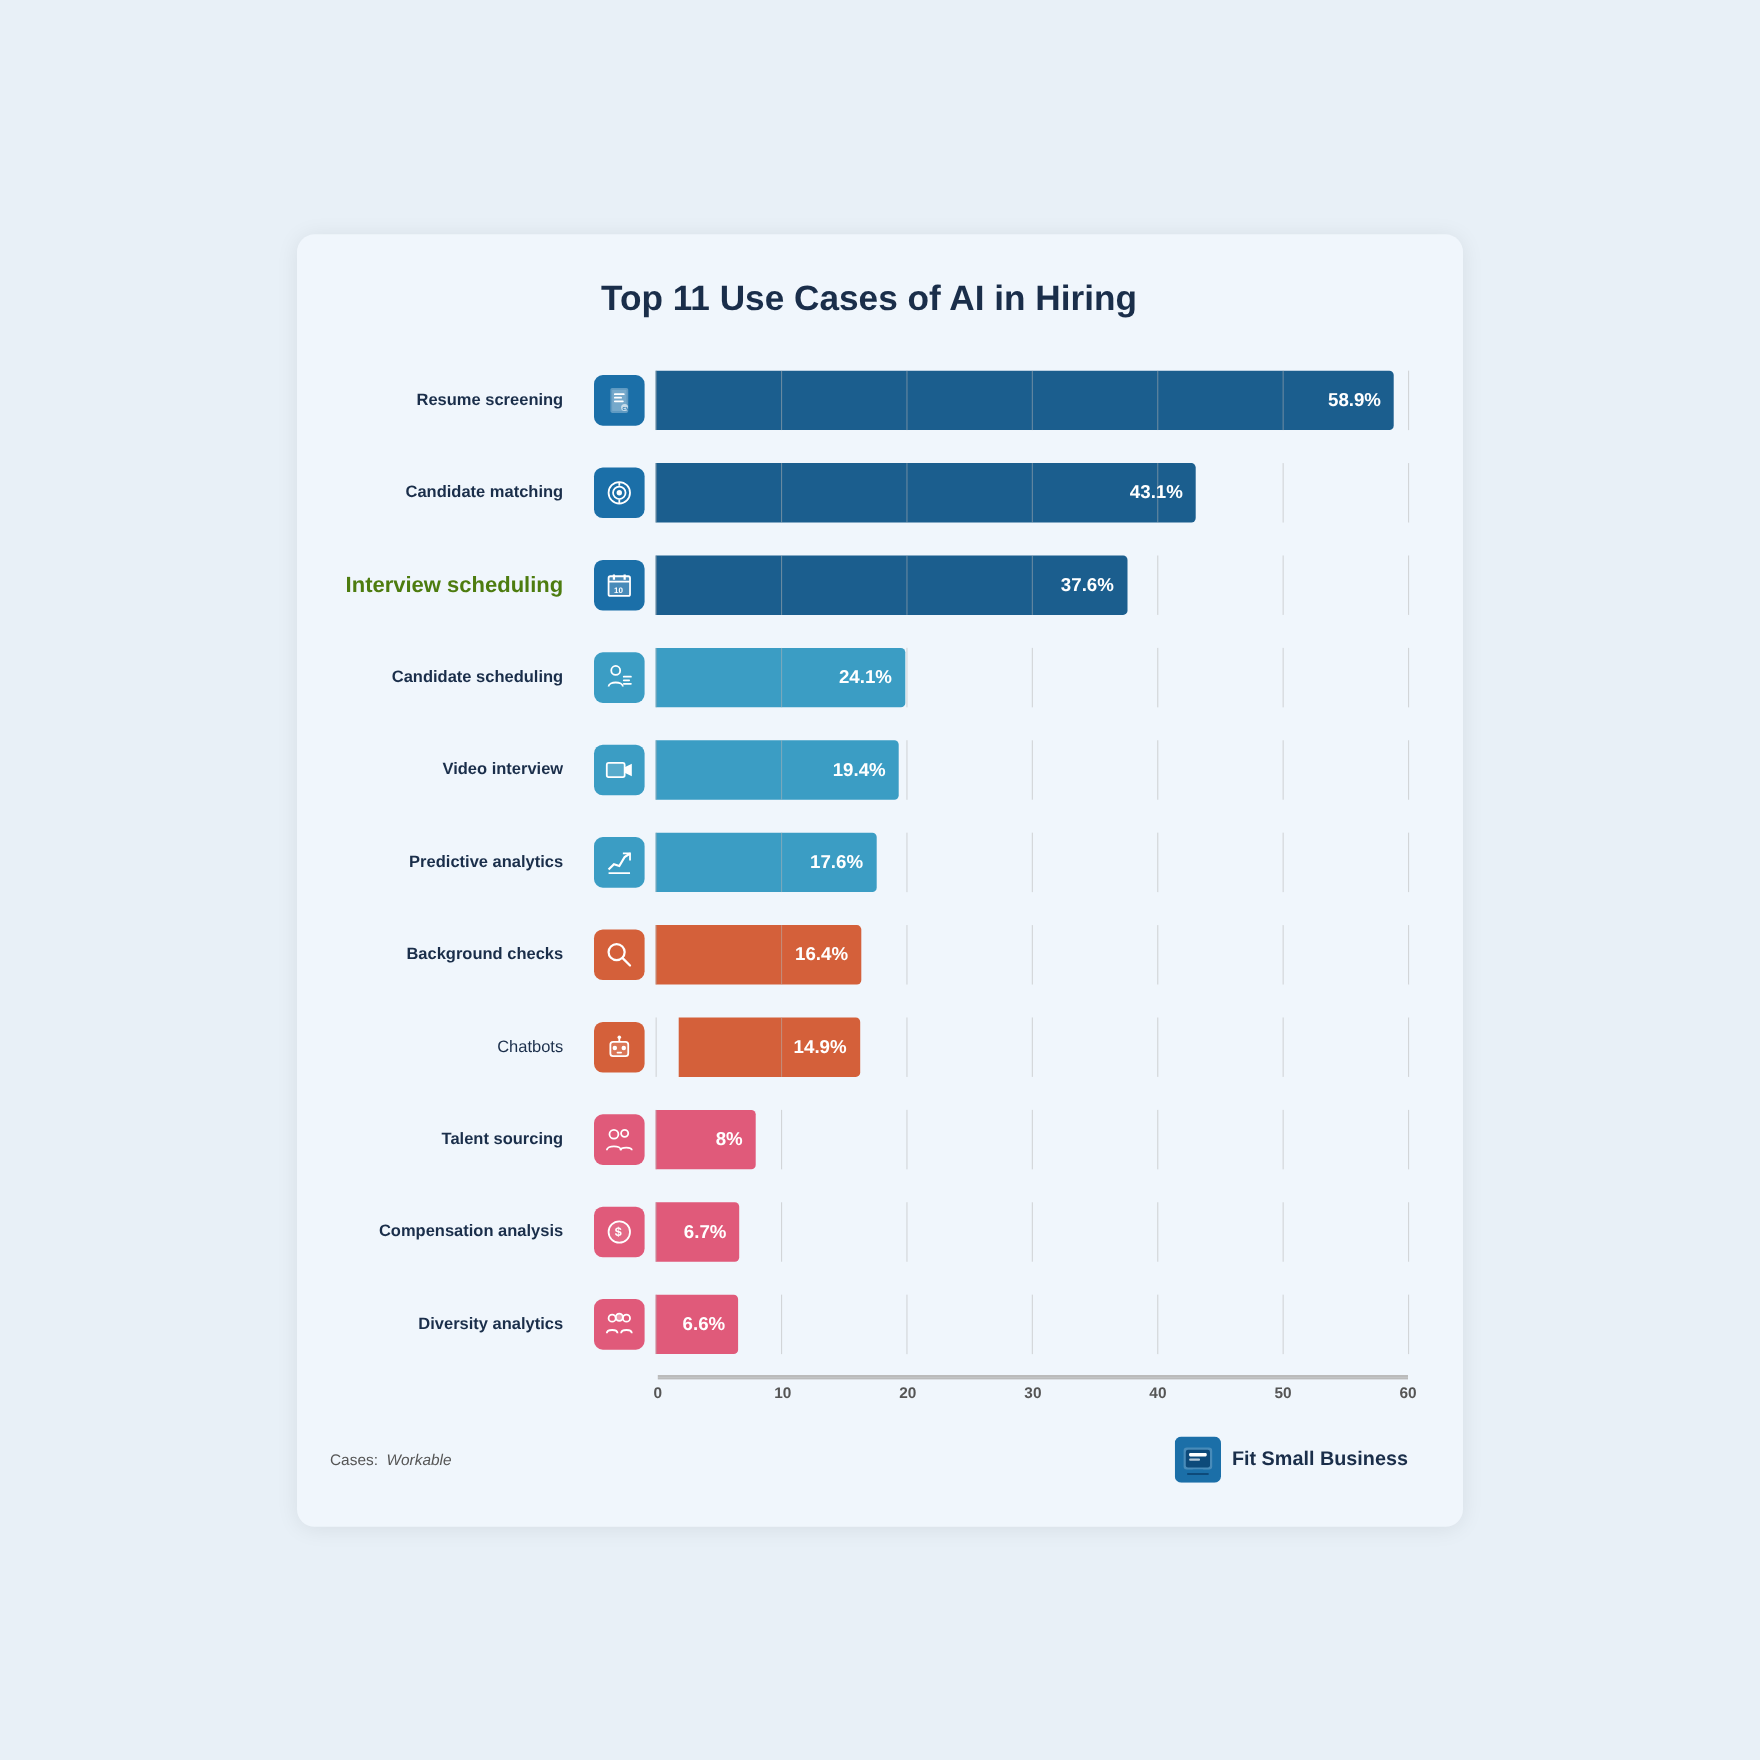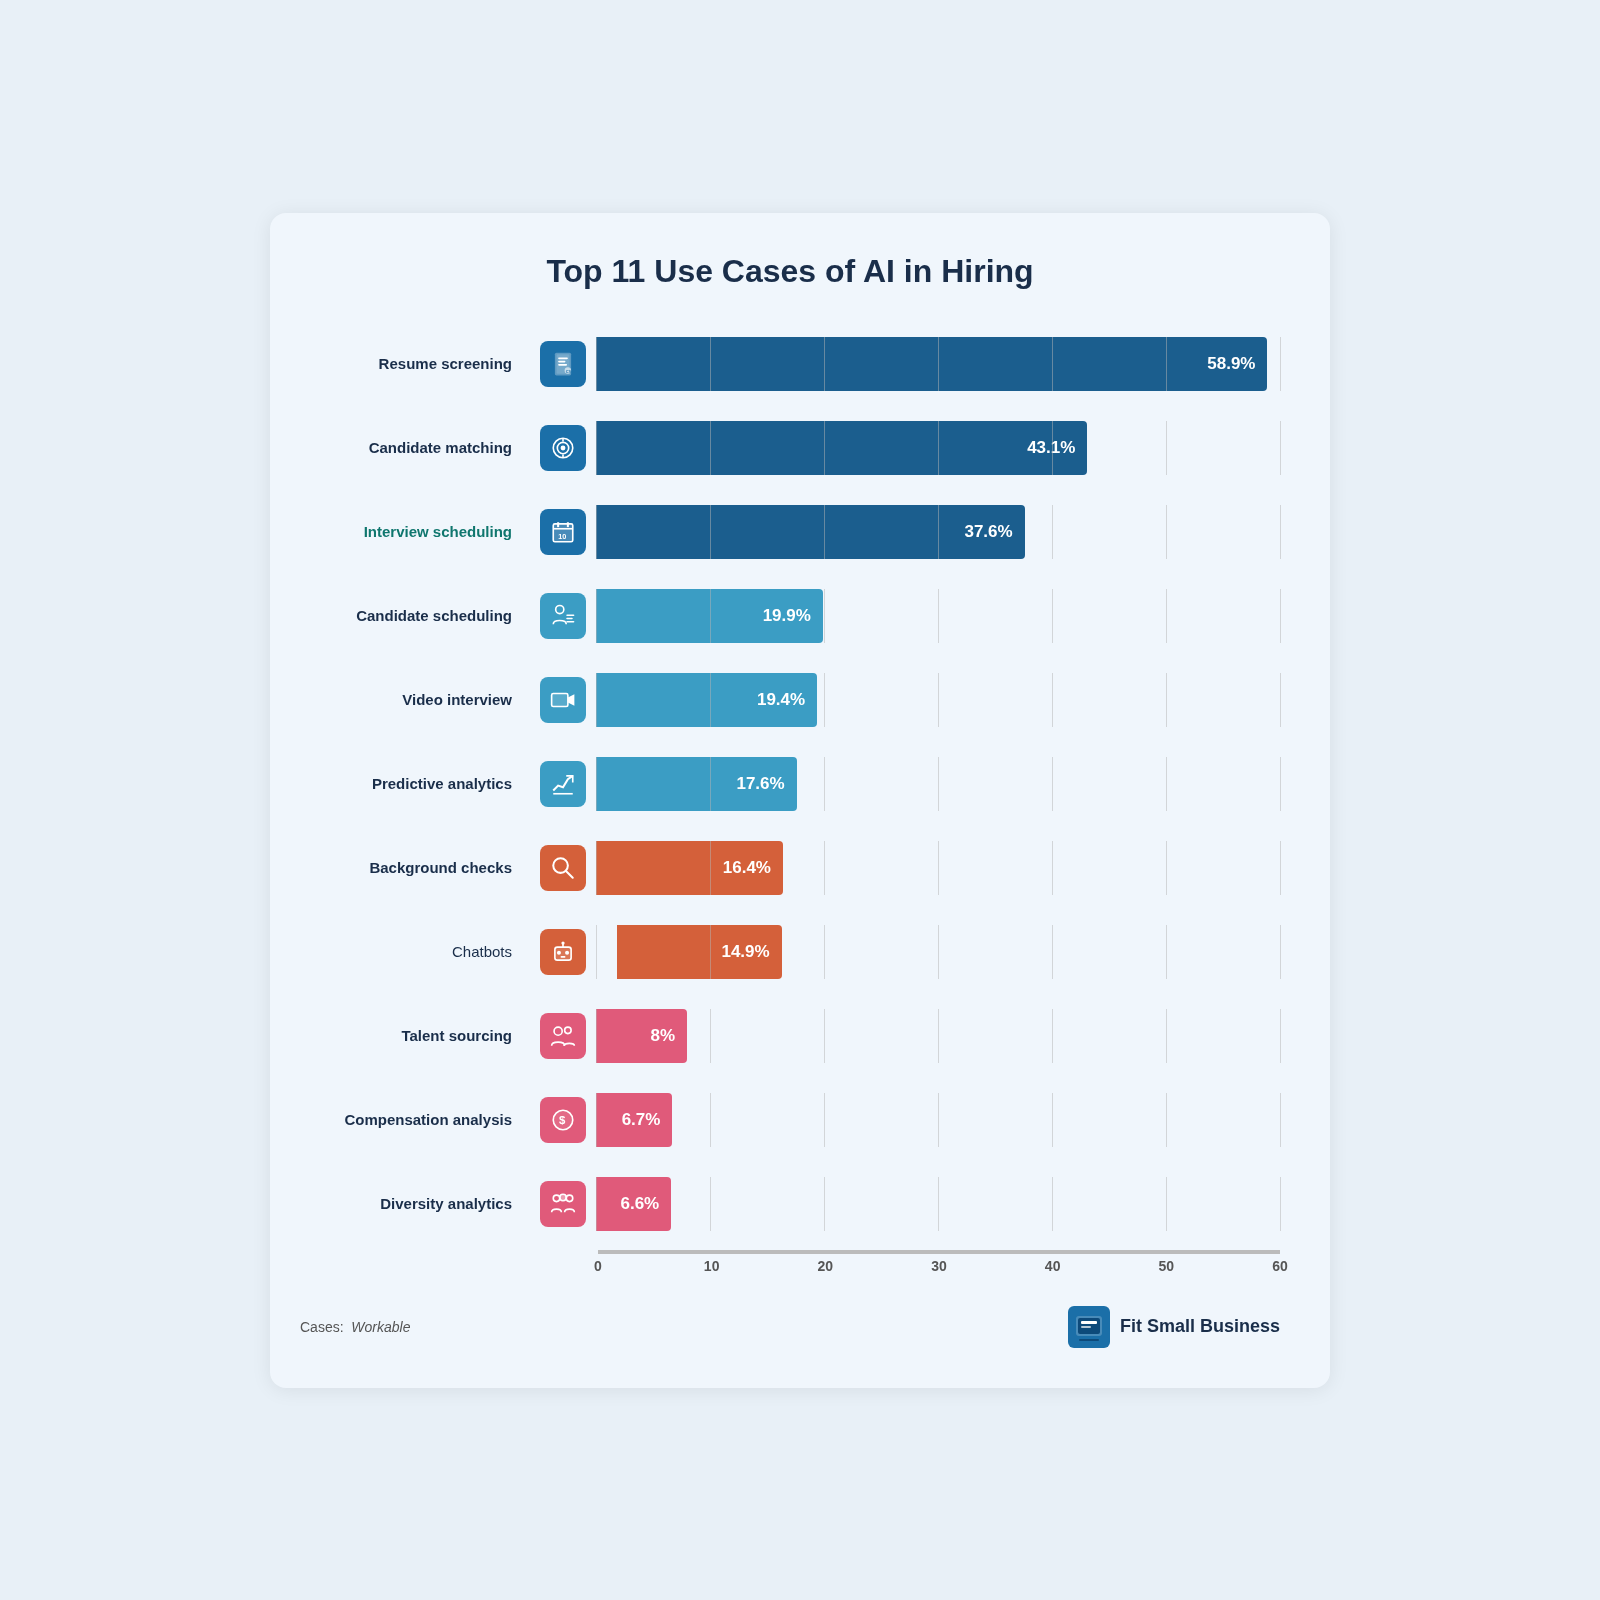--- a/index.html
+++ b/index.html
@@ -176,21 +176,21 @@
               <div style="position:absolute;left:66.66666666666666%;top:0;bottom:0;width:1px;background:rgba(180,180,180,0.5);"></div>
               <div style="position:absolute;left:83.33333333333334%;top:0;bottom:0;width:1px;background:rgba(180,180,180,0.5);"></div>
               <div style="position:absolute;left:100%;top:0;bottom:0;width:1px;background:rgba(180,180,180,0.5);"></div>
       </div>
       <div class="bar-fill" style="width:71.83333333333334%; background:#1b5e8e; min-width:60px;">
         <span class="bar-label">43.1%</span>
       </div>
     </div>
   </div>
         <div class="bar-row">
-    <div class="label-area" style="font-size:15px; font-weight:700; color:#0f766e;">Interview scheduling</div>
+    <div class="label-area" style="font-size:20px; font-weight:700; color:#4d7c0f;">Interview scheduling</div>
     <div class="icon-box" style="background:#1b6fa8;">
             <svg viewBox="0 0 32 32" width="26" height="26" fill="none">
               <rect x="4" y="6" width="24" height="22" rx="2" stroke="white" stroke-width="2" fill="white" fill-opacity="0.2"></rect>
               <line x1="4" y1="12" x2="28" y2="12" stroke="white" stroke-width="2"></line>
               <line x1="10" y1="4" x2="10" y2="10" stroke="white" stroke-width="2.5"></line>
               <line x1="22" y1="4" x2="22" y2="10" stroke="white" stroke-width="2.5"></line>
               <text x="10" y="25" font-size="9" fill="white" font-weight="bold">10</text>
             </svg>
           </div>
     <div class="bar-track" style="position:relative;">
@@ -225,21 +225,21 @@
       <div style="position:absolute;top:0;bottom:0;left:0;right:0;pointer-events:none;">
         <div style="position:absolute;left:0%;top:0;bottom:0;width:1px;background:rgba(180,180,180,0.5);"></div>
               <div style="position:absolute;left:16.666666666666664%;top:0;bottom:0;width:1px;background:rgba(180,180,180,0.5);"></div>
               <div style="position:absolute;left:33.33333333333333%;top:0;bottom:0;width:1px;background:rgba(180,180,180,0.5);"></div>
               <div style="position:absolute;left:50%;top:0;bottom:0;width:1px;background:rgba(180,180,180,0.5);"></div>
               <div style="position:absolute;left:66.66666666666666%;top:0;bottom:0;width:1px;background:rgba(180,180,180,0.5);"></div>
               <div style="position:absolute;left:83.33333333333334%;top:0;bottom:0;width:1px;background:rgba(180,180,180,0.5);"></div>
               <div style="position:absolute;left:100%;top:0;bottom:0;width:1px;background:rgba(180,180,180,0.5);"></div>
       </div>
       <div class="bar-fill" style="width:33.166666666666664%; background:#3b9dc4; min-width:60px;">
-        <span class="bar-label">19.9%</span>
+        <span class="bar-label">24.1%</span>
       </div>
     </div>
   </div>
         <div class="bar-row">
     <div class="label-area" style="font-size:15px; font-weight:700; color:#1a2e4a;">Video interview</div>
     <div class="icon-box" style="background:#3b9dc4;">
             <svg viewBox="0 0 32 32" width="26" height="26" fill="none">
               <rect x="2" y="8" width="20" height="16" rx="2" stroke="white" stroke-width="2" fill="white" fill-opacity="0.15"></rect>
               <path d="M22 13 L30 9 L30 23 L22 19 Z" fill="white"></path>
             </svg>

